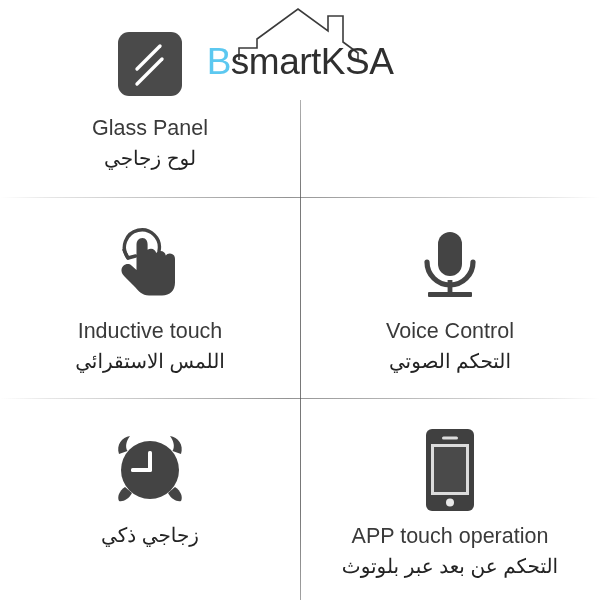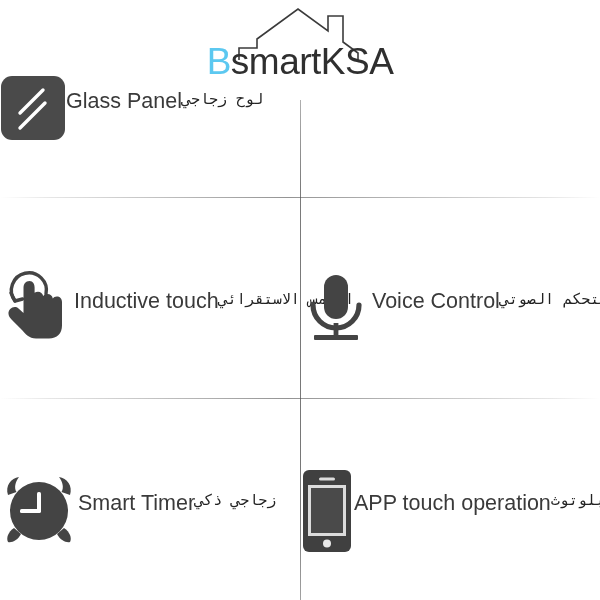--- a/index.html
+++ b/index.html
@@ -64,20 +64,21 @@
     position: absolute;
     left: 0;
     top: 0;
     width: 600px;
     height: 600px;
   }
   .cell {
     position: absolute;
     width: 300px;
     display: flex;
+    flex-direction: column;
     align-items: center;
     justify-content: flex-start;
     text-align: center;
   }
   .cell.r1 { top: 0;   height: 197px; }
   .cell.r2 { top: 199px; height: 199px; }
   .cell.r3 { top: 400px; height: 200px; }
   .cell.c1 { left: 0; }
   .cell.c2 { left: 300px; }
 
@@ -93,26 +94,26 @@
 
   .label-en {
     font-size: 21.5px;
     color: #3a3a3a;
     line-height: 1.15;
     margin-top: 6px;
     font-family: "Liberation Sans", "DejaVu Sans", sans-serif;
     white-space: nowrap;
   }
   .label-ar {
-    font-size: 15px;
+    font-size: 20px;
     color: #232323;
     line-height: 1.3;
     margin-top: 4px;
     direction: rtl;
-    font-family: Liberation Mono, monospace;
+    font-family: Liberation Sans, sans-serif;
     white-space: nowrap;
   }
 
   
   .hdiv {
     position: absolute;
     left: 0;
     width: 600px;
     height: 1px;
     background: linear-gradient(to right,
@@ -228,21 +229,20 @@
 
           <path d="M14 55 C8 59 6 65 8 69 C12 70 18 67 21 61 Z" fill="#444444"></path>
           <path d="M64 55 C70 59 72 65 70 69 C66 70 60 67 57 61 Z" fill="#444444"></path>
 
           <circle cx="39" cy="38" r="29" fill="#444444"></circle>
 
           <rect x="37" y="19" width="4" height="21" rx="1.6" fill="#ffffff"></rect>
           <rect x="20" y="36" width="20" height="4" rx="1.6" fill="#ffffff"></rect>
         </svg>
       </div>
-      <div class="label-en">Smart Timer</div>
       <div class="label-ar">زجاجي ذكي</div>
     </div>
 
     <div class="cell r3 c2">
       <div class="icon-box">
         <svg width="54" height="86" viewBox="0 0 54 86">
           <rect x="3" y="2" width="48" height="82" rx="6" ry="6" fill="#404040"></rect>
           <rect x="19" y="9.5" width="16" height="3" rx="1.5" fill="#dcdcdc"></rect>
           <rect x="8" y="17" width="38" height="51" fill="#dcdcdc"></rect>
           <rect x="11" y="20" width="32" height="45" fill="#4a4a4a"></rect>

